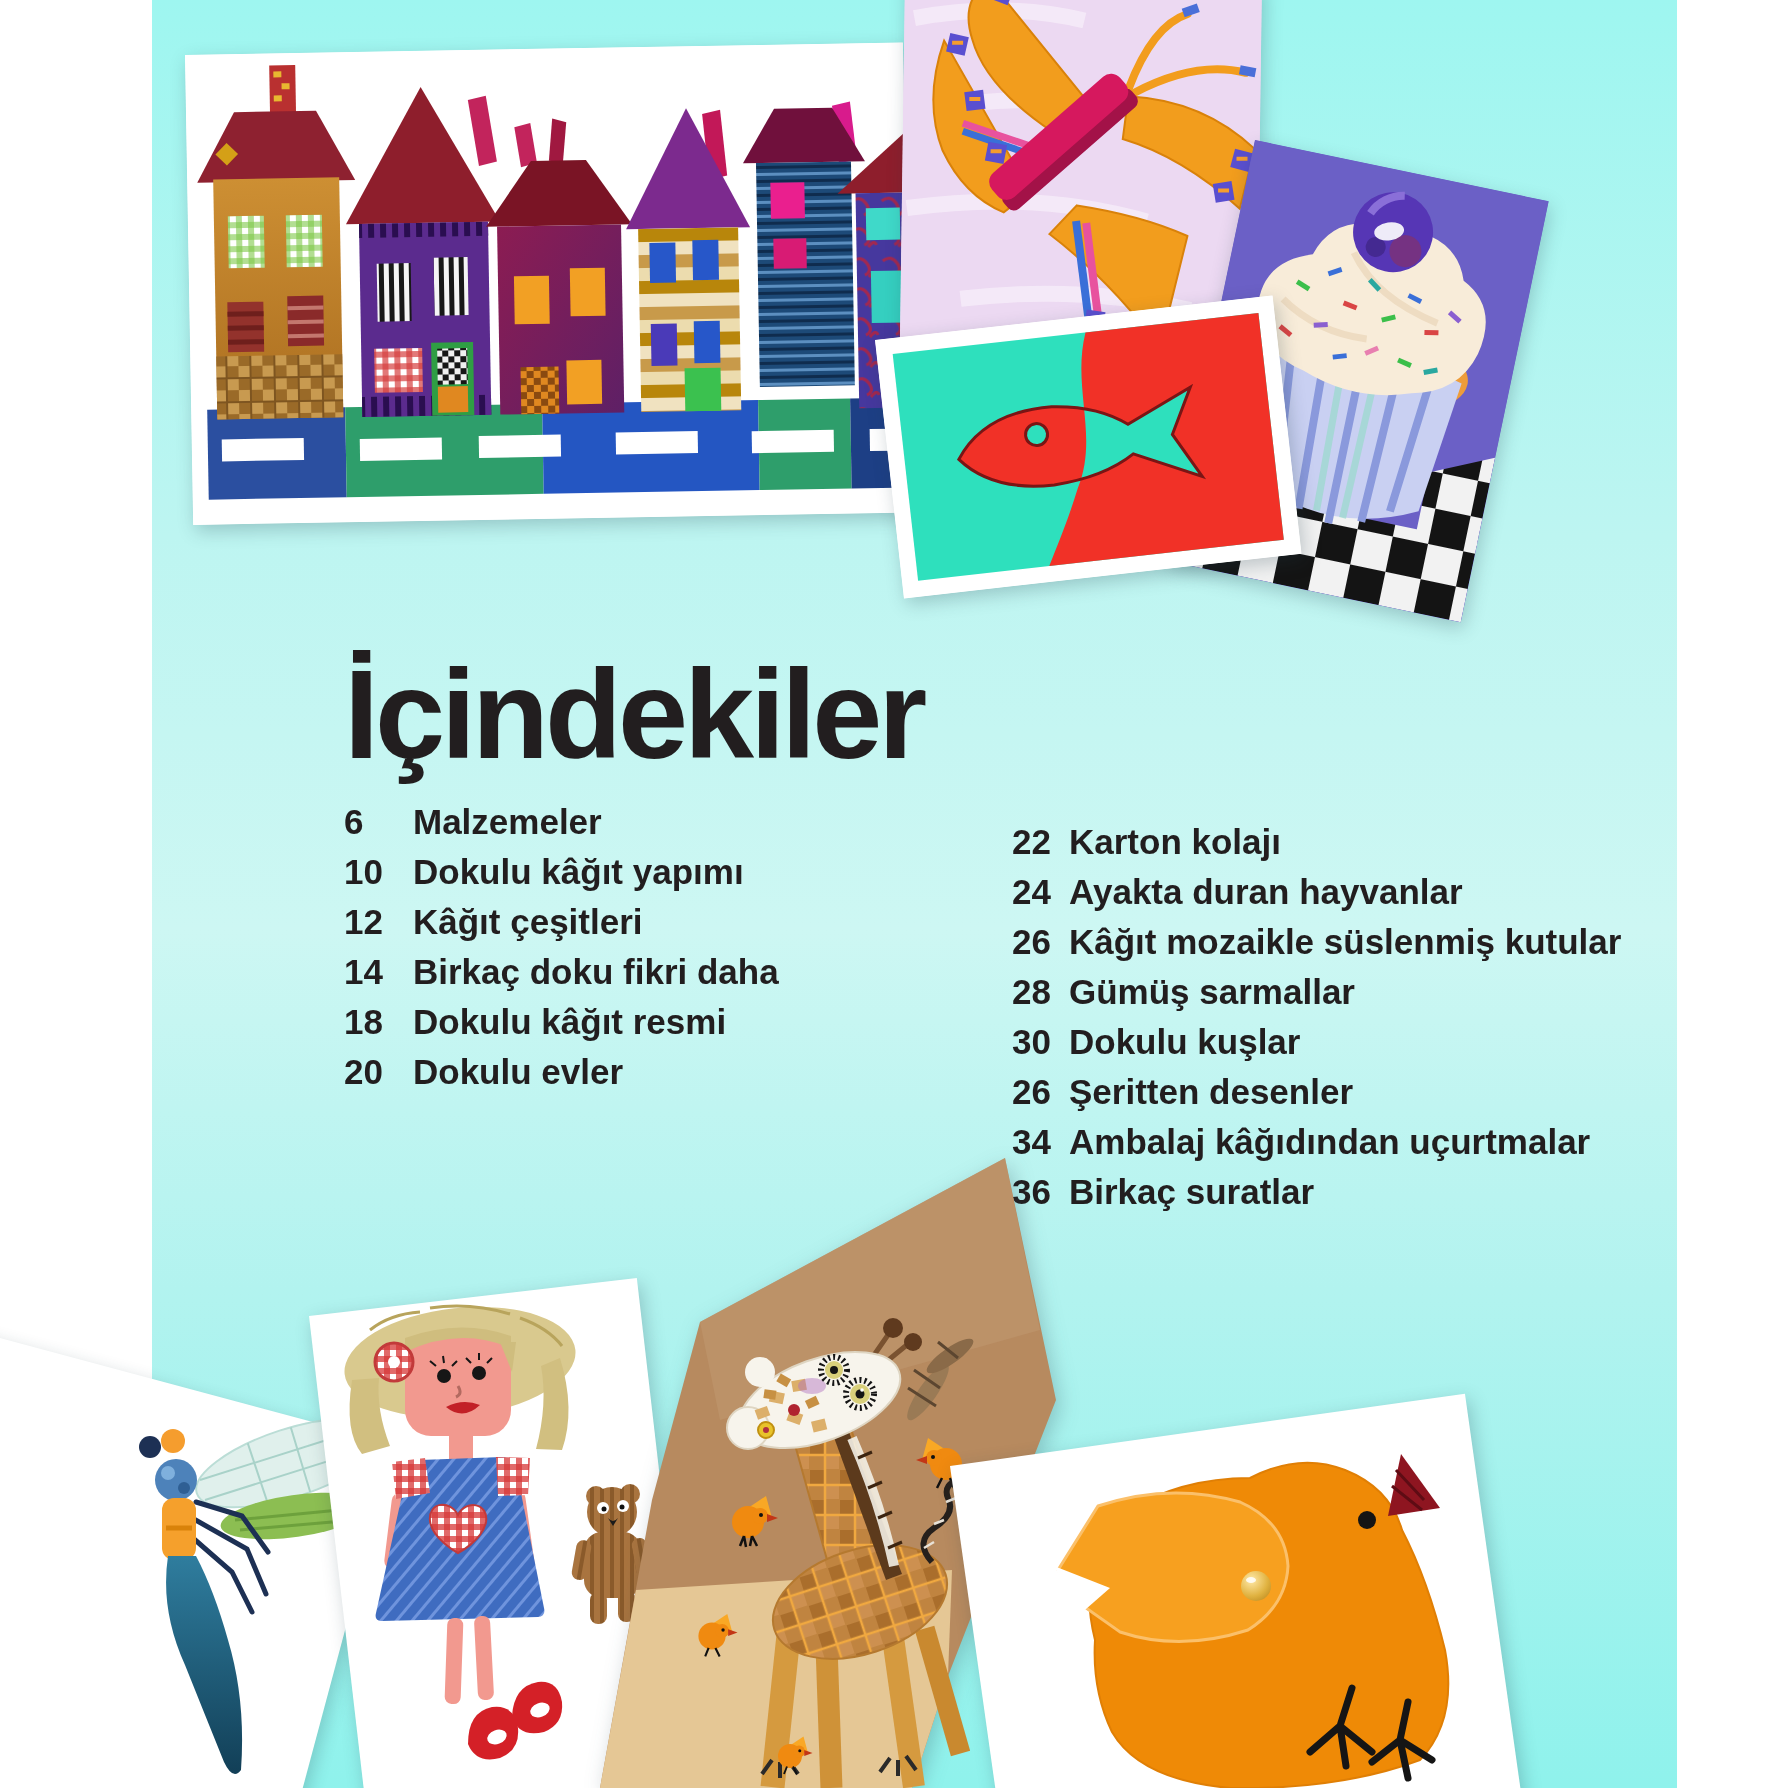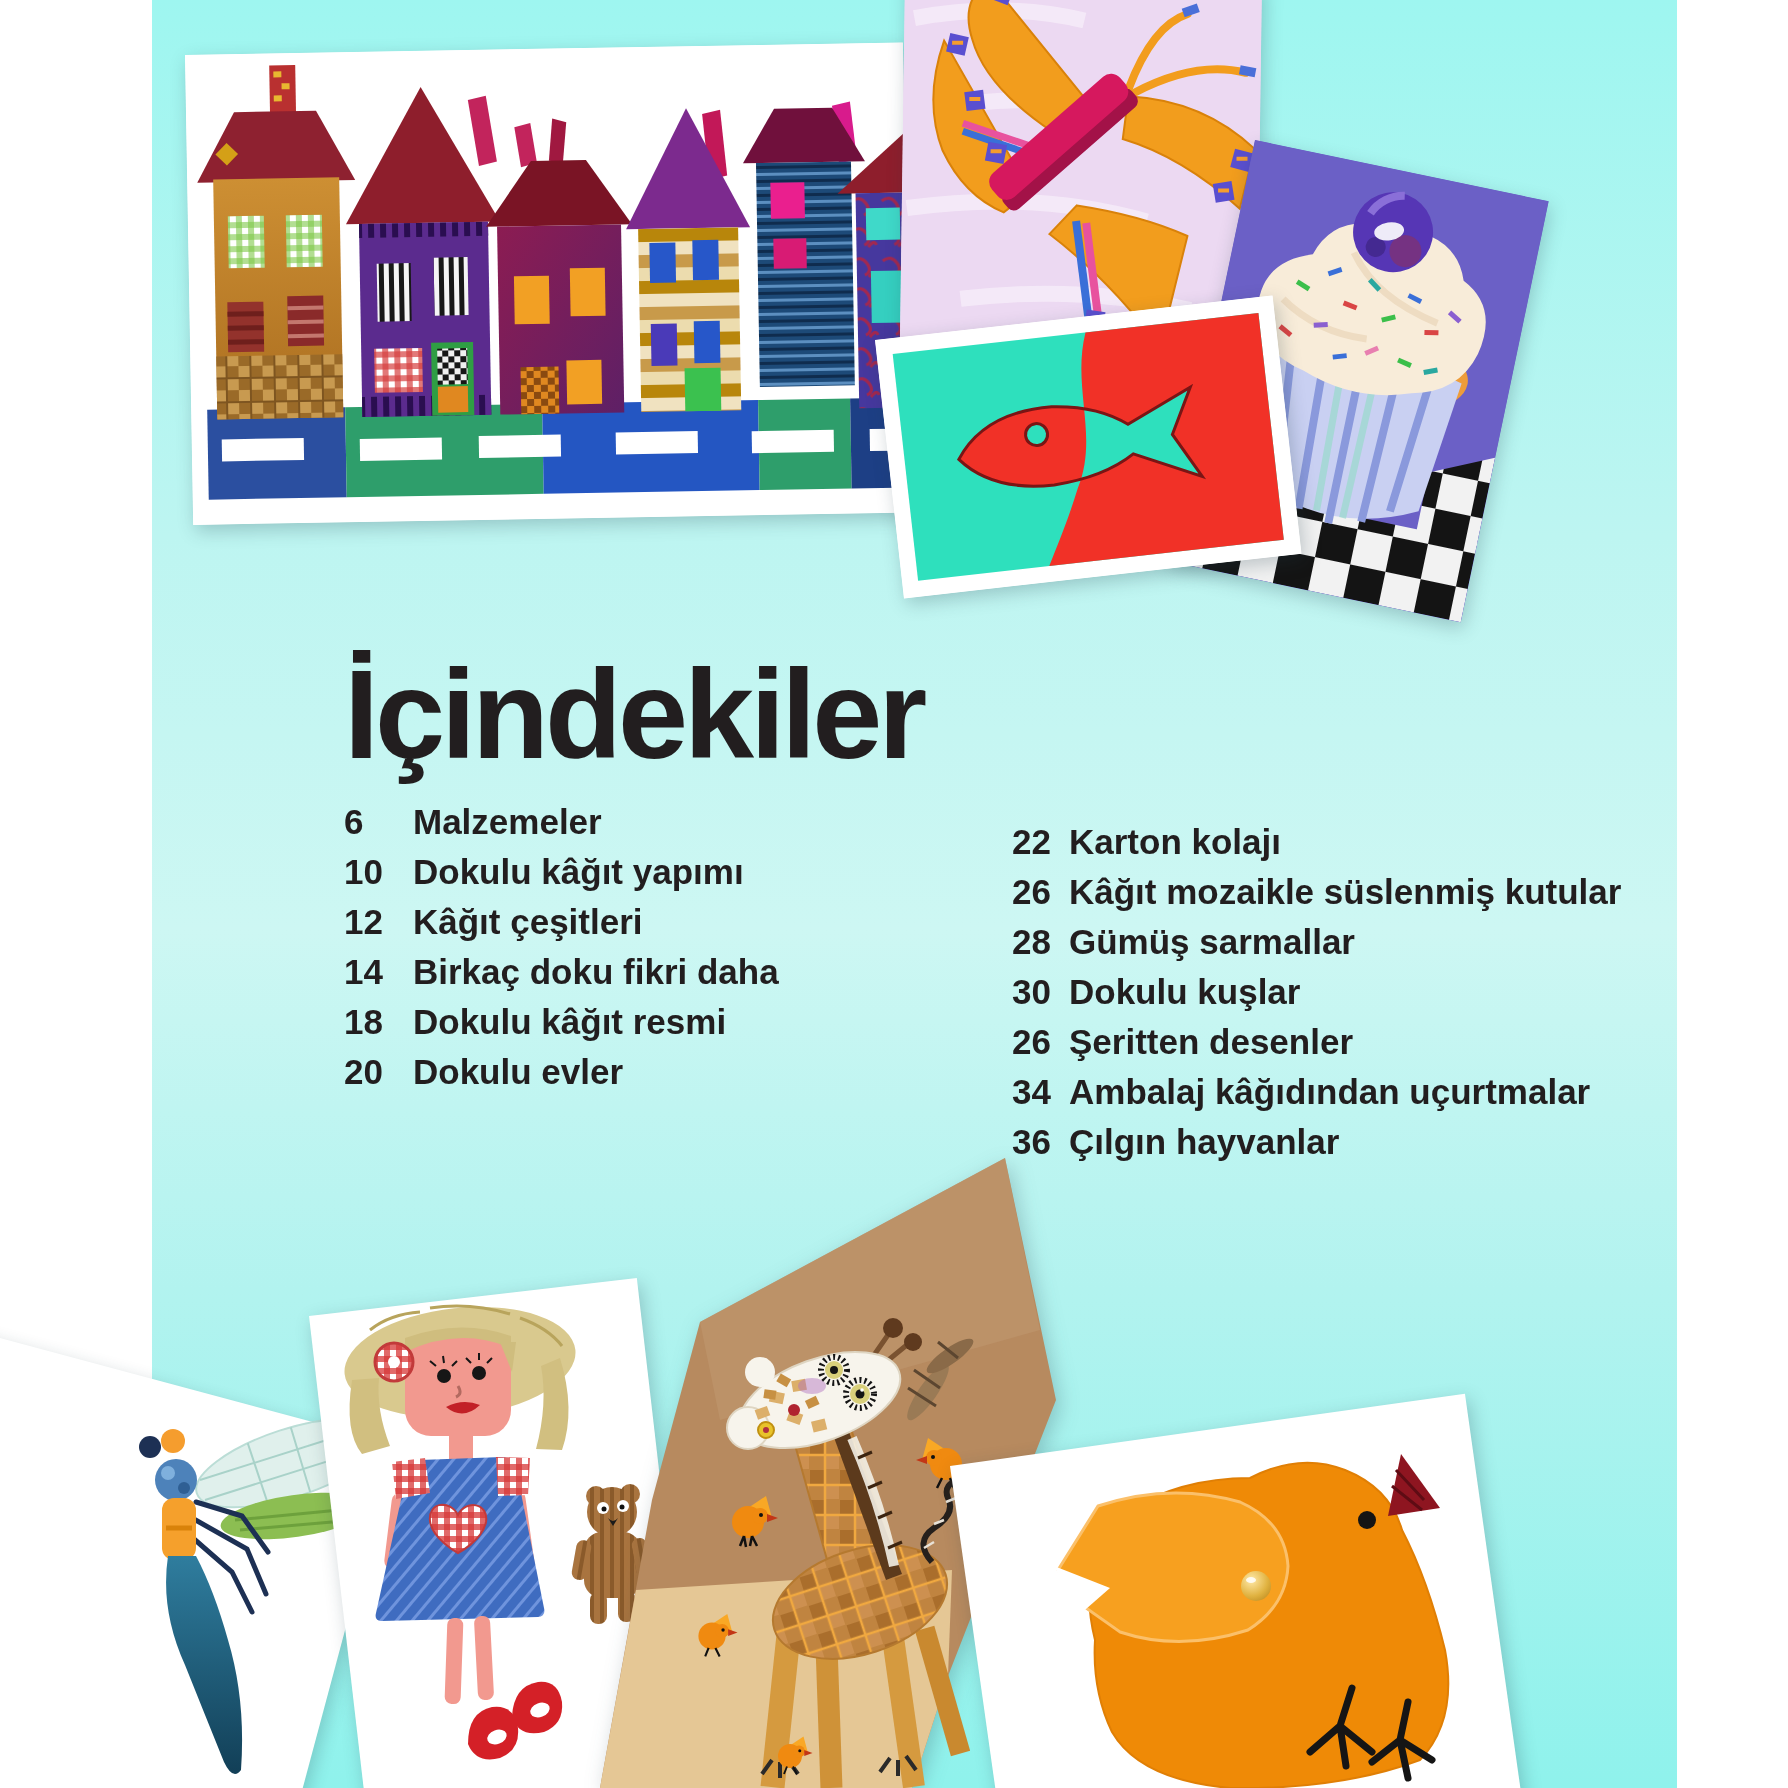--- a/index.html
+++ b/index.html
@@ -336,20 +336,24 @@
         <span>Dokulu evler</span>
       </div>
   </div>
 
   <div id="toc-right" class="toc-col">
     <div class="toc-row">
         <span class="toc-num">22</span>
         <span>Karton kolajı</span>
       </div>
     <div class="toc-row">
+        <span class="toc-num">24</span>
+        <span>Ayakta duran hayvanlar</span>
+      </div>
+    <div class="toc-row">
         <span class="toc-num">26</span>
         <span>Kâğıt mozaikle süslenmiş kutular</span>
       </div>
     <div class="toc-row">
         <span class="toc-num">28</span>
         <span>Gümüş sarmallar</span>
       </div>
     <div class="toc-row">
         <span class="toc-num">30</span>
         <span>Dokulu kuşlar</span>
@@ -357,21 +361,21 @@
     <div class="toc-row">
         <span class="toc-num">26</span>
         <span>Şeritten desenler</span>
       </div>
     <div class="toc-row">
         <span class="toc-num">34</span>
         <span>Ambalaj kâğıdından uçurtmalar</span>
       </div>
     <div class="toc-row">
         <span class="toc-num">36</span>
-        <span>Çılgın hayvanlar</span>
+        <span>Birkaç suratlar</span>
       </div>
   </div>
 
   <div class="card" style="left:-60px;top:1322px;width:471px;height:560px;transform:rotate(15deg);box-shadow:6px 4px 16px rgba(30,60,70,.2);"></div>
   <svg class="overlay" viewBox="0 0 1788 1788">
     <defs>
       <linearGradient id="d-body" x1="0" y1="0" x2="0" y2="1">
         <stop offset="0" stop-color="#2f7d9e"></stop>
           <stop offset="1" stop-color="#123f57"></stop>
       </linearGradient>

